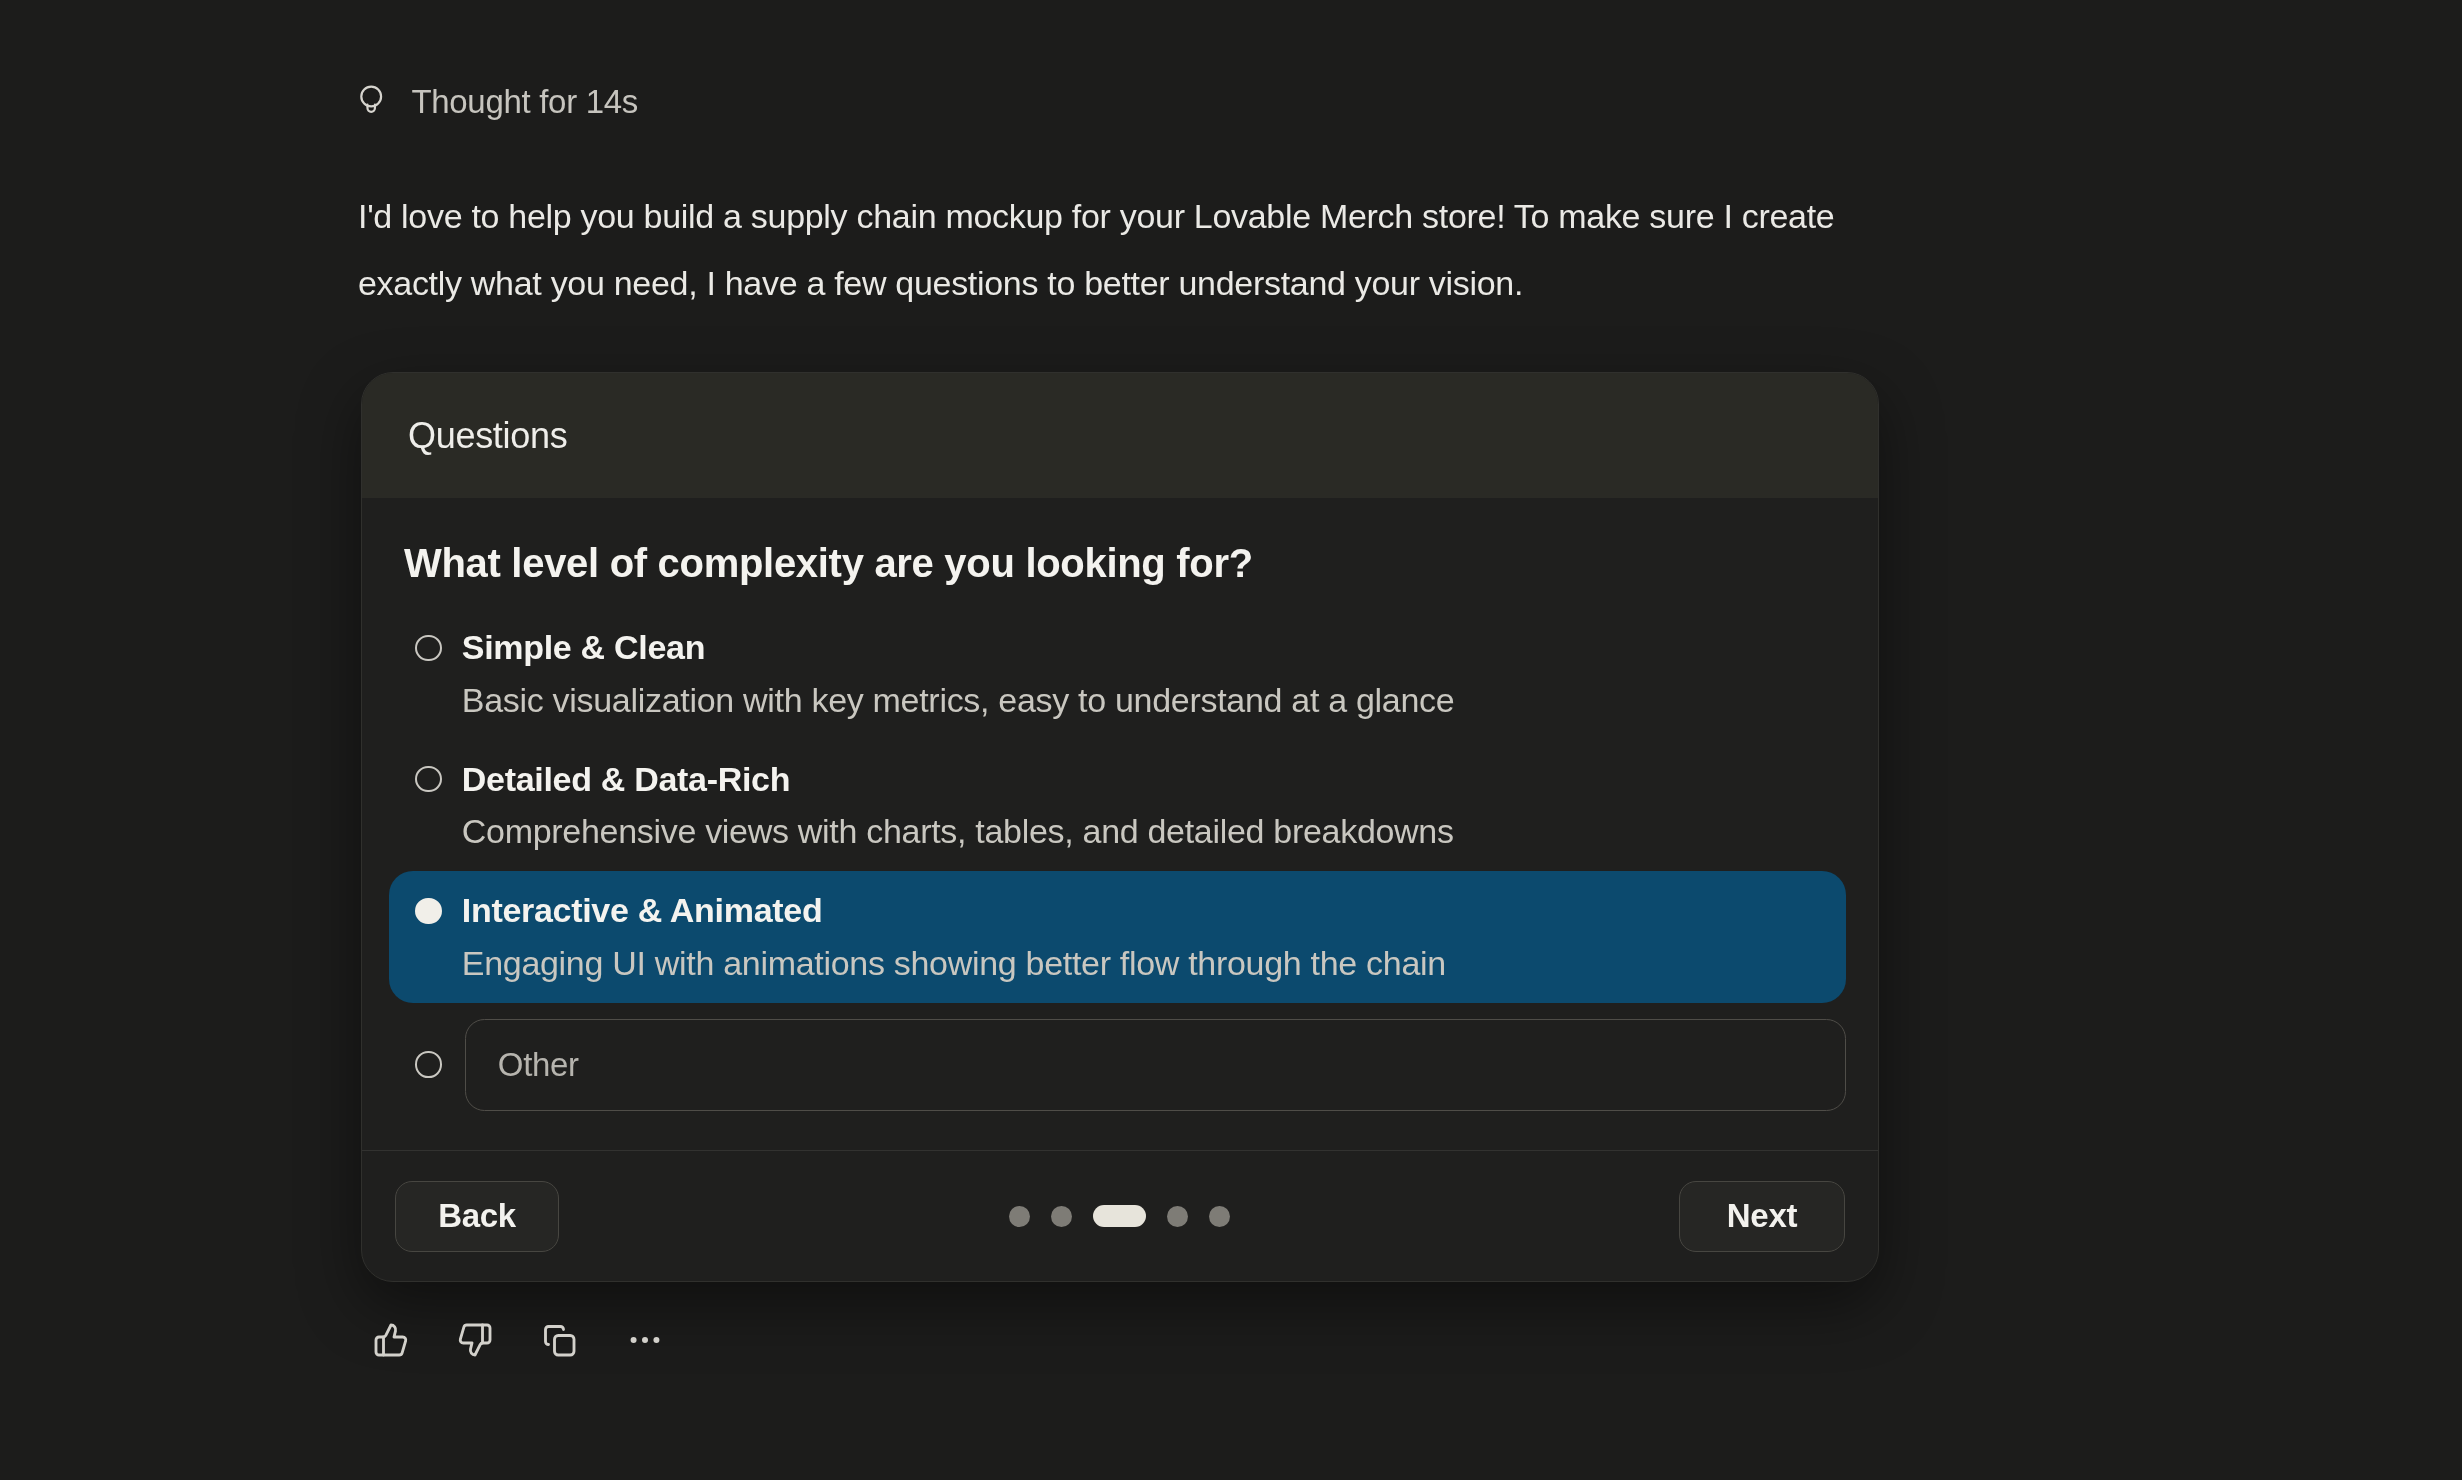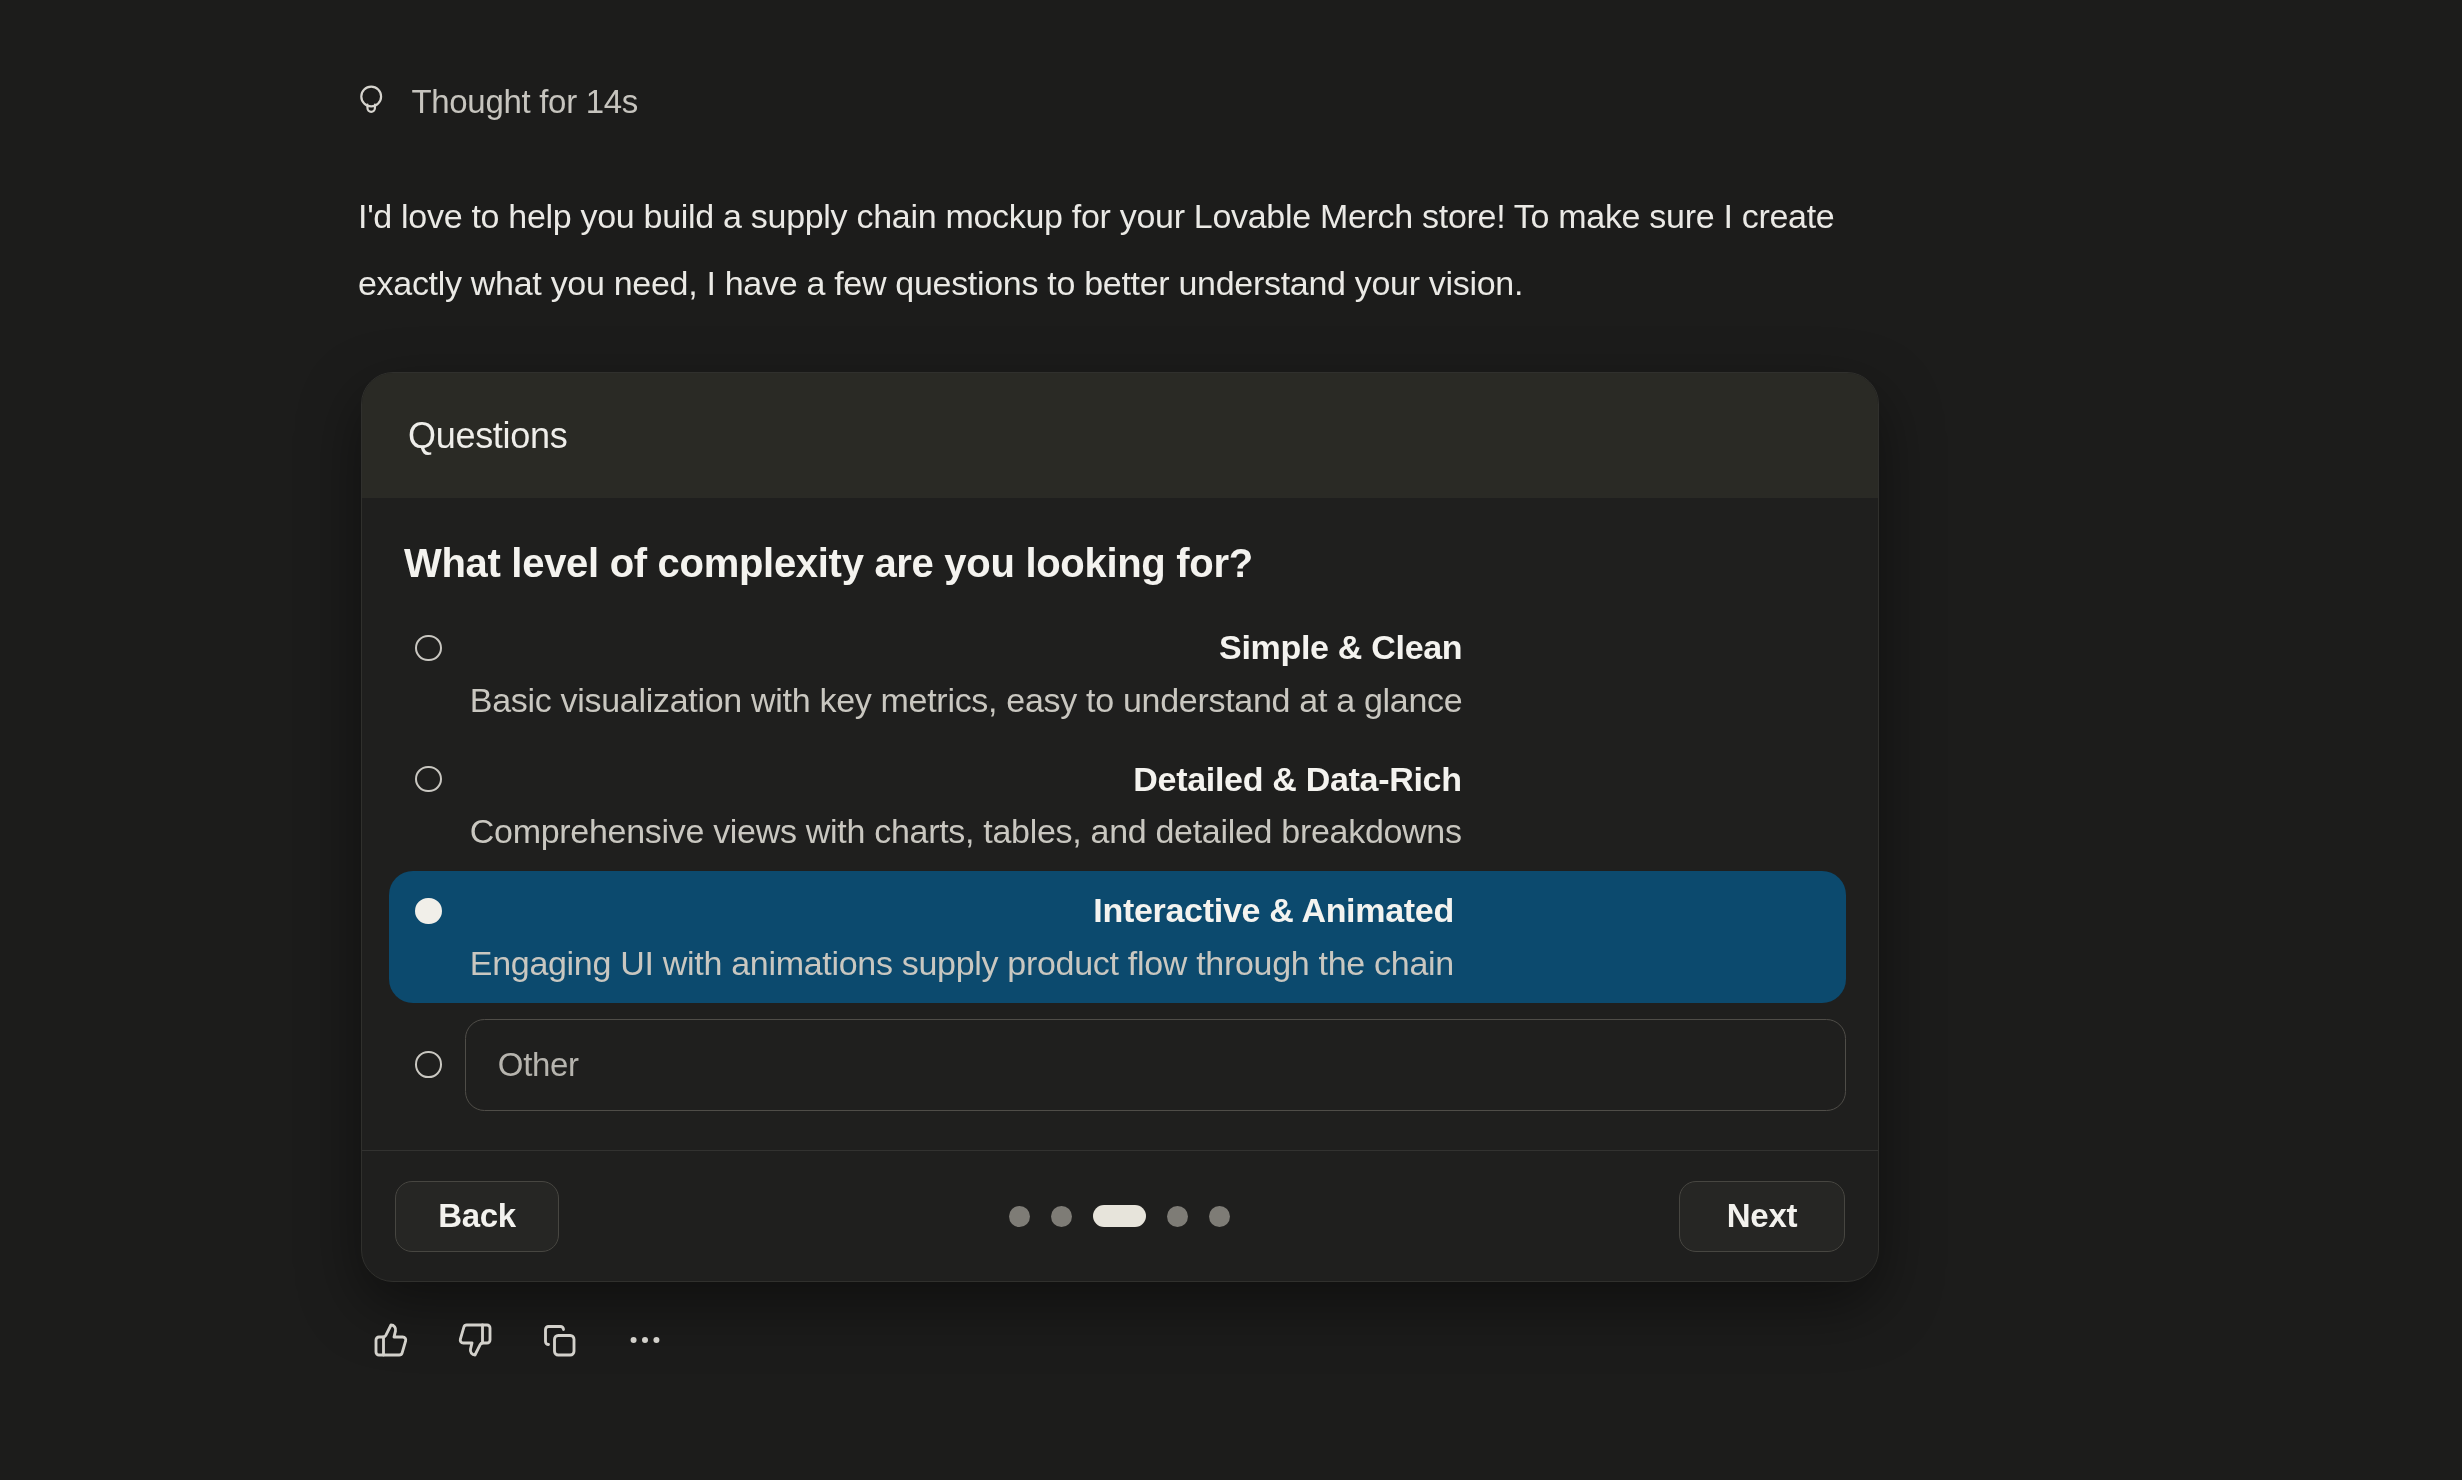--- a/index.html
+++ b/index.html
@@ -48,25 +48,24 @@
   }
   .card-body {
     flex: 1 1 auto;
     padding: 0 32px 0 27px;
   }
   .question {
     margin: 45px 0 24px 15px;
     font-size: 40px; font-weight: 700; line-height: 41px; color: #f4f3ef;
   }
   .option-row {
-    display: flex; align-items: flex-start; gap: 28px;
+    display: flex; align-items: flex-start; gap: 20px;
     padding: 19px 26.4px;
     border-radius: 24px;
     cursor: pointer;
-    text-align: right;
   }
   .option-row.selected { background: #0c4a6e; }
   .radio {
     flex: 0 0 26.4px; width: 26.4px; height: 26.4px;
     border-radius: 50%;
     border: 2.9px solid #c9c7c1;
     margin-top: 7.5px;
   }
   .radio.checked { background: #f1efe9; border-color: #f1efe9; }
   .option-title { font-size: 34px; font-weight: 700; line-height: 41px; color: #f4f3ef; }
@@ -164,21 +163,21 @@
         <span>
           <div class="option-title">Detailed &amp; Data-Rich</div>
           <div class="option-desc">Comprehensive views with charts, tables, and detailed breakdowns</div>
         </span>
       </div>
 
       <div class="option-row selected">
         <span class="radio checked"></span>
         <span>
           <div class="option-title">Interactive &amp; Animated</div>
-          <div class="option-desc">Engaging UI with animations supply product flow through the chain</div>
+          <div class="option-desc">Engaging UI with animations showing better flow through the chain</div>
         </span>
       </div>
 
       <div class="other-row">
         <span class="radio"></span>
         <input class="other-input" type="text" placeholder="Other" style="">
       </div>
     </div>
 
     <div class="card-footer">

